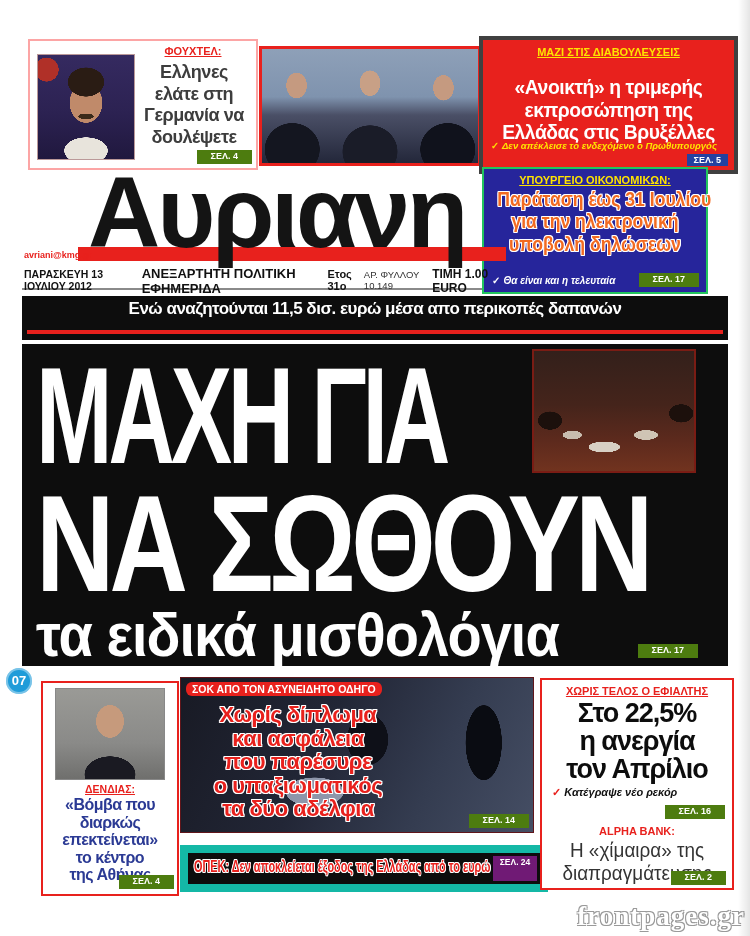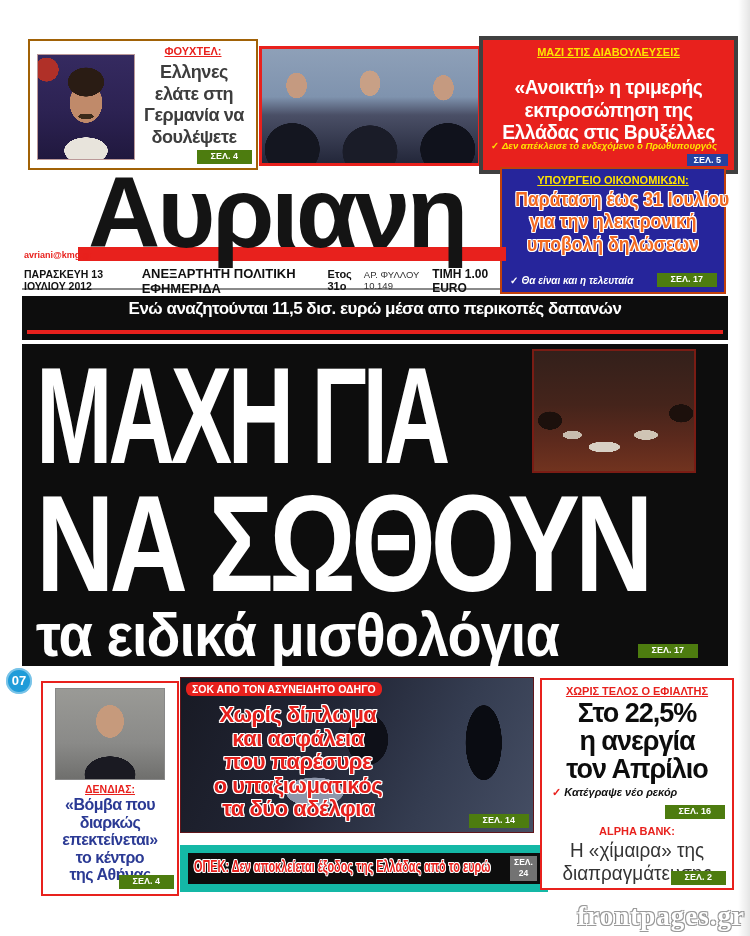--- a/index.html
+++ b/index.html
@@ -8,21 +8,21 @@
   #page::after{content:"";position:absolute;right:0;top:0;width:12px;height:100%;
         background:linear-gradient(90deg,rgba(0,0,0,0),rgba(0,0,0,0.10));pointer-events:none;}
 
   .badge{display:inline-block;background:#4d7c0f;color:#fff;font-weight:bold;
          font-size:9px;padding:1px 14px;line-height:1.3;margin-left:12px;}
   .outline-w{text-shadow:-1px -1px 0 #fff,1px -1px 0 #fff,-1px 1px 0 #fff,1px 1px 0 #fff,
              -1px 0 0 #fff,1px 0 0 #fff,0 -1px 0 #fff,0 1px 0 #fff;}
 
   
   .box-fouchtel{position:absolute;left:28px;top:39px;width:226px;height:127px;
-        border:2px solid #a16207;background:#fff;}
+        border:2px solid #fca5a5;background:#fff;}
   .fouchtel-kicker{position:absolute;left:104px;right:4px;top:4px;text-align:center;
         color:#e8211d;font-size:11px;font-weight:bold;text-decoration:underline;}
   .fouchtel-photo{position:absolute;left:7px;top:13px;width:96px;height:104px;border:1px solid #b99;
         background:
           radial-gradient(ellipse 11px 4px at 50% 59%, #3a2a1a 70%, transparent 71%),
           radial-gradient(ellipse 30px 24px at 50% 26%, #2a1c14 60%, transparent 61%),
           radial-gradient(ellipse 27px 33px at 50% 46%, #c08a6a 60%, transparent 61%),
           radial-gradient(ellipse 36px 22px at 50% 92%, #e8e4dc 60%, transparent 61%),
           radial-gradient(circle 17px at 9% 14%, #b03028 70%, transparent 71%),
           linear-gradient(180deg,#352a60 0%,#2c2252 55%,#20183e 100%);}
@@ -62,22 +62,22 @@
         font-weight:bold;z-index:4;}
   .dateline{position:absolute;left:24px;top:266px;width:482px;display:flex;
         justify-content:space-between;align-items:baseline;z-index:4;}
   .dl-date{font-size:10.5px;font-weight:bold;color:#111;}
   .dl-tagline{font-size:13px;font-weight:bold;color:#111;}
   .dl-year{font-size:11px;font-weight:bold;color:#111;}
   .dl-issue{font-size:9.5px;color:#333;}
   .dl-price{font-size:12px;font-weight:bold;color:#111;}
   .masthead-rule{position:absolute;left:22px;top:288px;width:482px;height:2px;background:#8a8a8a;}
 
-  .box-ministry{position:absolute;left:500px;top:167px;width:222px;height:123px;
-        background:#26259b;border:2px solid #c2410c;}
+  .box-ministry{position:absolute;left:482px;top:167px;width:222px;height:123px;
+        background:#26259b;border:2px solid #22c55e;}
   .ministry-kicker{margin-top:5px;text-align:center;color:#ffe400;font-size:11px;
         font-weight:bold;text-decoration:underline;}
   .ministry-headline{margin-top:2px;text-align:center;color:#f26a21;font-weight:bold;
         font-size:20px;line-height:1.12;}
   .ministry-headline div{white-space:nowrap;transform:scaleX(0.88);transform-origin:center;}
   .ministry-note{position:absolute;left:8px;bottom:6px;color:#fff;font-size:10px;
         font-weight:bold;font-style:italic;}
   .ministry-page{position:absolute;right:7px;bottom:5px;}
 
   
@@ -128,21 +128,21 @@
   .accident-kicker{position:absolute;left:5px;top:4px;background:#e8211d;color:#fff;
         font-weight:bold;font-size:10.5px;padding:1px 6px;border-radius:6px;}
   .accident-headline{position:absolute;left:6px;top:25px;width:222px;text-align:center;
         color:#e8211d;font-weight:bold;font-size:22px;line-height:1.07;letter-spacing:-0.5px;}
   .accident-page{position:absolute;right:4px;bottom:4px;}
 
   .strip-opec{position:absolute;left:180px;top:845px;width:352px;height:31px;
         background:#0d0d0d;border:8px solid #14b8a6;}
   .opec-text{position:absolute;left:6px;top:5px;white-space:nowrap;color:#e8211d;
         font-weight:bold;font-size:16px;transform:scaleX(0.68);transform-origin:left center;}
-  .opec-page{position:absolute;right:3px;top:3px;bottom:3px;width:27px;background:#737373;
+  .opec-page{position:absolute;right:3px;top:3px;bottom:3px;width:44px;background:#701a75;
         color:#fff;font-size:8.5px;font-weight:bold;text-align:center;line-height:1.25;padding-top:1px;}
 
   .box-unemp{position:absolute;left:540px;top:678px;width:190px;height:208px;
         border:2px solid #e8211d;background:#fff;}
   .unemp-kicker{margin-top:5px;text-align:center;color:#e8211d;font-weight:bold;
         font-size:11px;text-decoration:underline;}
   .unemp-headline{margin-top:2px;text-align:center;color:#0d0d0d;font-weight:bold;
         font-size:27px;line-height:1.04;letter-spacing:-1px;}
   .unemp-note{margin-top:3px;margin-left:10px;font-size:11px;font-weight:bold;
         font-style:italic;color:#111;}

